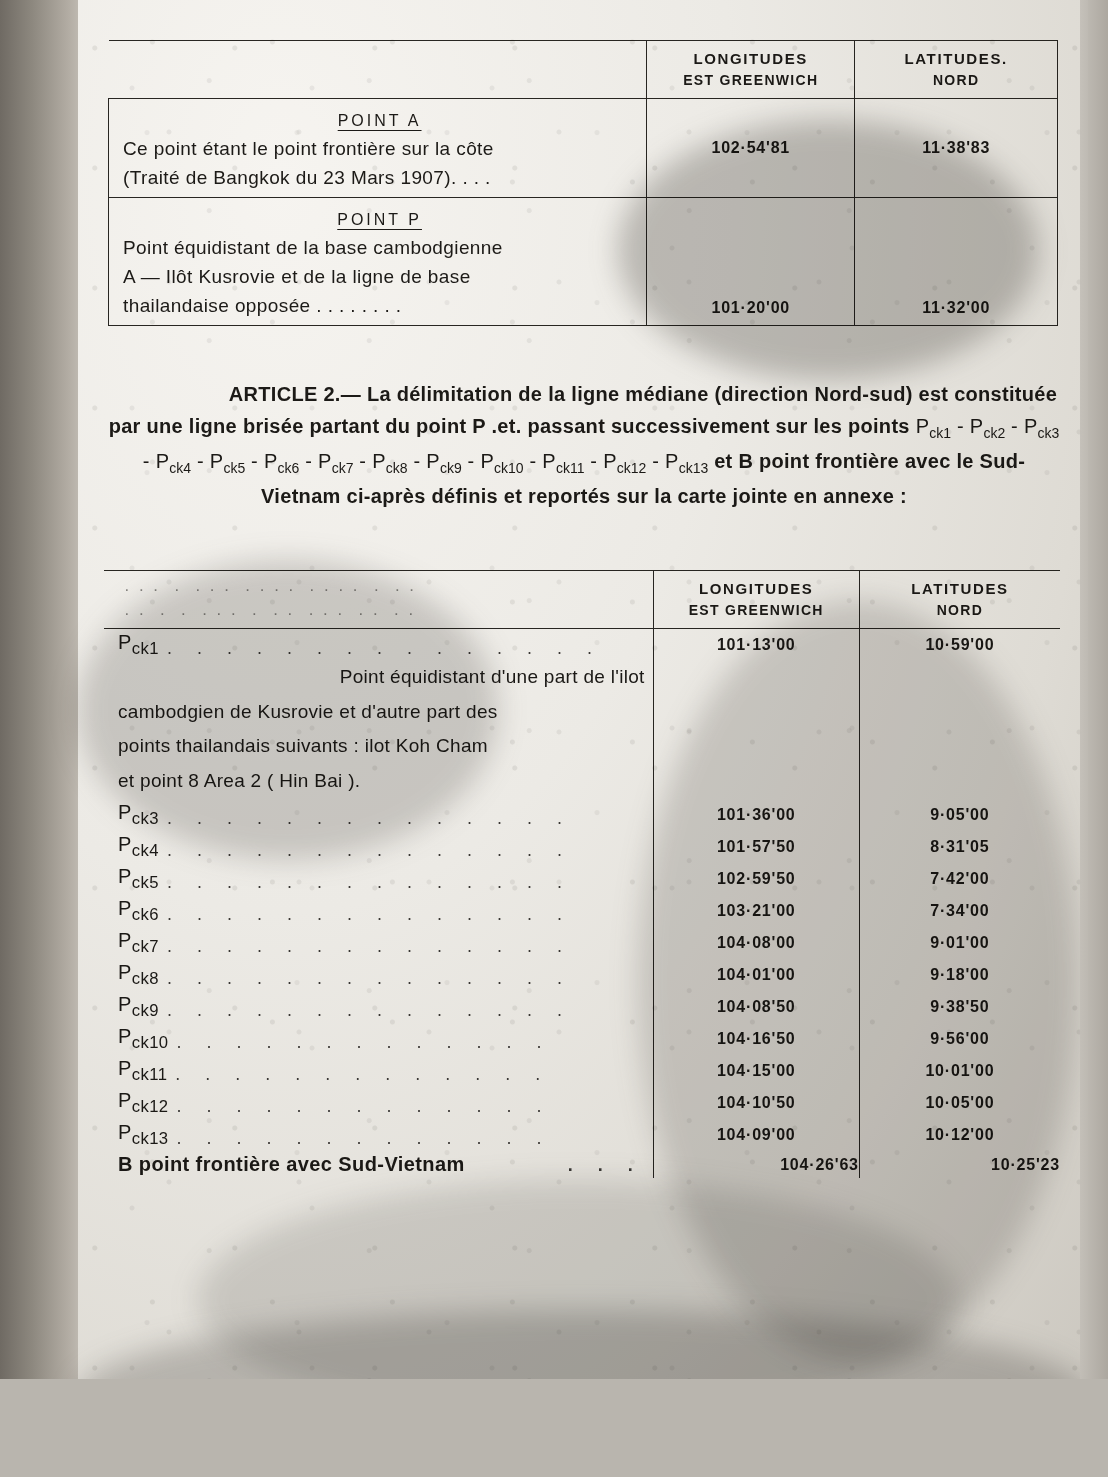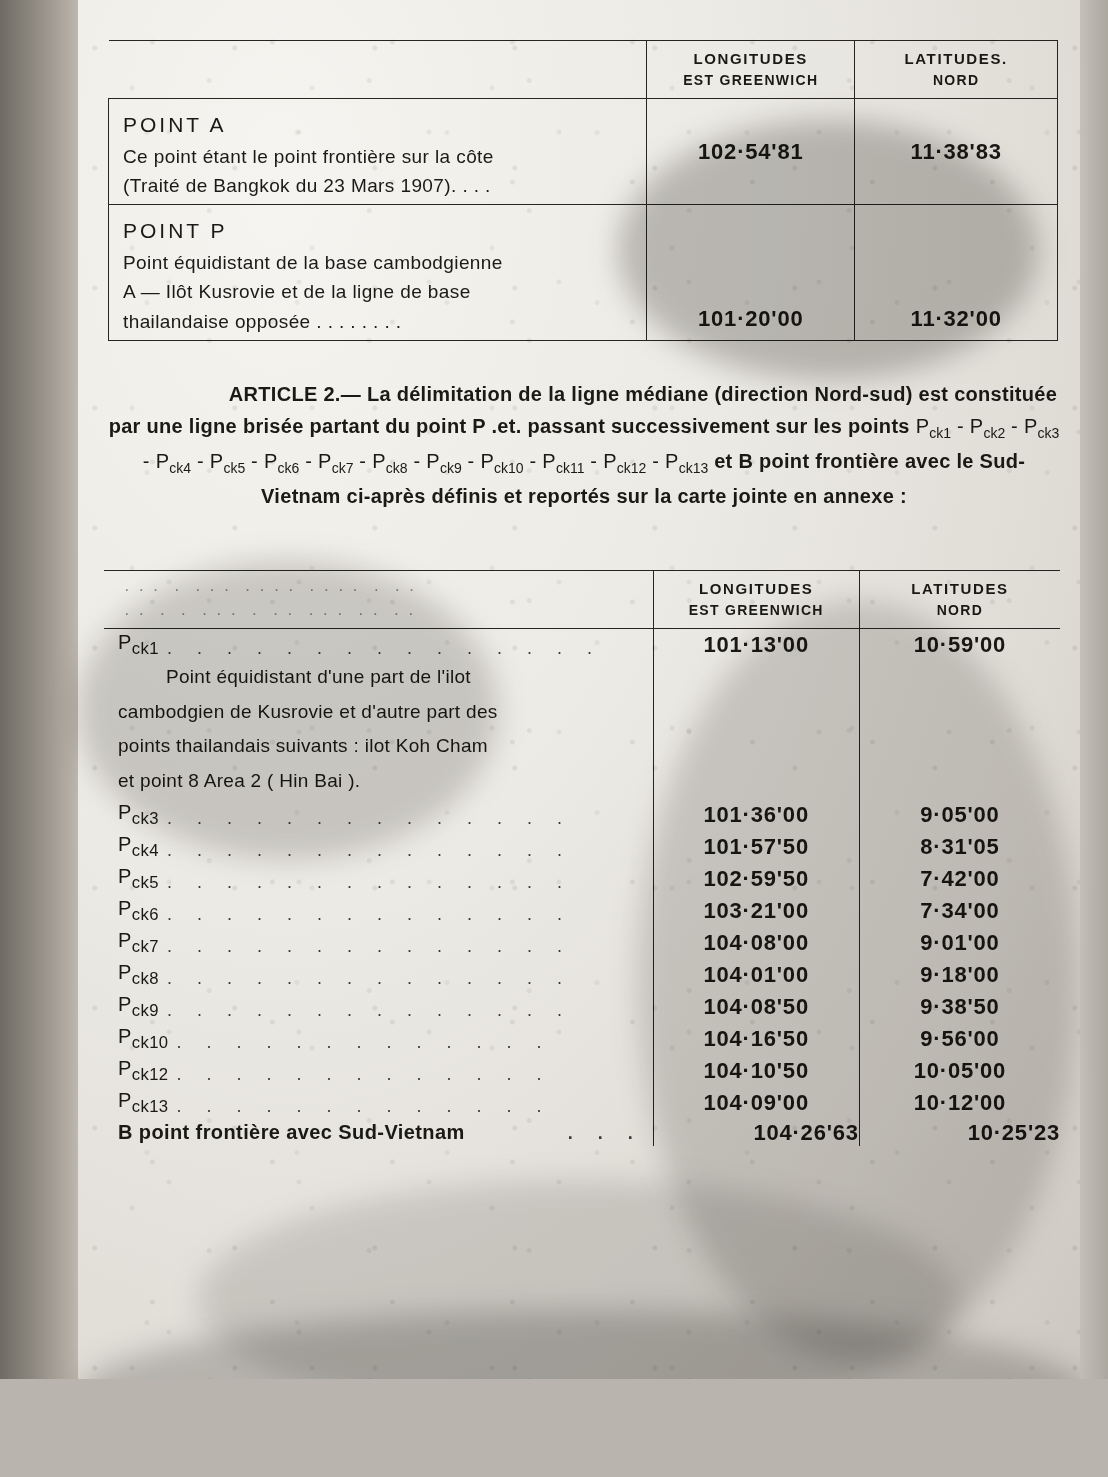--- a/index.html
+++ b/index.html
@@ -86,35 +86,36 @@
     text-align: center;
     font-size: 15px;
     letter-spacing: 1.6px;
     font-weight: 700;
     line-height: 1.45;
     padding: 7px 4px 8px 4px !important;
   }
   .hdr .sub { font-size: 14px; letter-spacing: 1.3px; display:block; }
   .val {
     text-align: center;
-    font-size: 22px;
+    font-size: 16px;
     font-weight: 700;
     letter-spacing: .8px;
   }
   .desc {
     font-size: 19px;
     line-height: 1.55;
     padding: 4px 10px 4px 14px !important;
     letter-spacing: .4px;
   }
   .ctr-title {
-    text-align: left;
-    font-size: 21px;
+    text-align: center;
+    font-size: 16px;
     letter-spacing: 3px;
     padding-top: 6px;
+    text-decoration: underline;
     text-underline-offset: 4px;
   }
 
   
   #table-top { left: 30px; top: 40px; width: 950px; }
   #table-top .c-desc { width: 540px; }
   #table-top .c-lon  { width: 205px; }
   #table-top .c-lat  { width: 200px; }
 
   
@@ -292,21 +293,21 @@
               <span class="lead">P<sub>ck1</sub></span>
               <span class="fill">. . . . . . . . . . . . . . .</span>
             </div>
           </td>
           <td class="c-lon val">101·13'00</td>
           <td class="c-lat val">10·59'00</td>
         </tr>
 
         <tr class="norule">
           <td class="c-desc">
-            <div class="notetext" style="text-indent:48px;">Point équidistant d'une part de l'ilot</div>
+            <div class="notetext" style="text-indent:48px;text-align:right;">Point équidistant d'une part de l'ilot</div>
             <div class="notetext">cambodgien de Kusrovie et d'autre part des</div>
             <div class="notetext">points thailandais suivants : ilot Koh Cham</div>
             <div class="notetext">et point 8 Area 2 ( Hin Bai ).</div>
           </td>
           <td class="c-lon"></td>
           <td class="c-lat"></td>
         </tr>
 
 
         <tr class="norule">
@@ -390,20 +391,30 @@
           <td class="c-desc">
             <div class="rowline">
               <span class="lead">P<sub>ck10</sub></span>
               <span class="fill">. . . . . . . . . . . . .</span>
             </div>
           </td>
           <td class="c-lon val">104·16'50</td>
           <td class="c-lat val">9·56'00</td>
         </tr>
 
+        <tr class="norule">
+          <td class="c-desc">
+            <div class="rowline">
+              <span class="lead">P<sub>ck11</sub></span>
+              <span class="fill">. . . . . . . . . . . . .</span>
+            </div>
+          </td>
+          <td class="c-lon val">104·15'00</td>
+          <td class="c-lat val">10·01'00</td>
+        </tr>
 
         <tr class="norule">
           <td class="c-desc">
             <div class="rowline">
               <span class="lead">P<sub>ck12</sub></span>
               <span class="fill">. . . . . . . . . . . . .</span>
             </div>
           </td>
           <td class="c-lon val">104·10'50</td>
           <td class="c-lat val">10·05'00</td>

